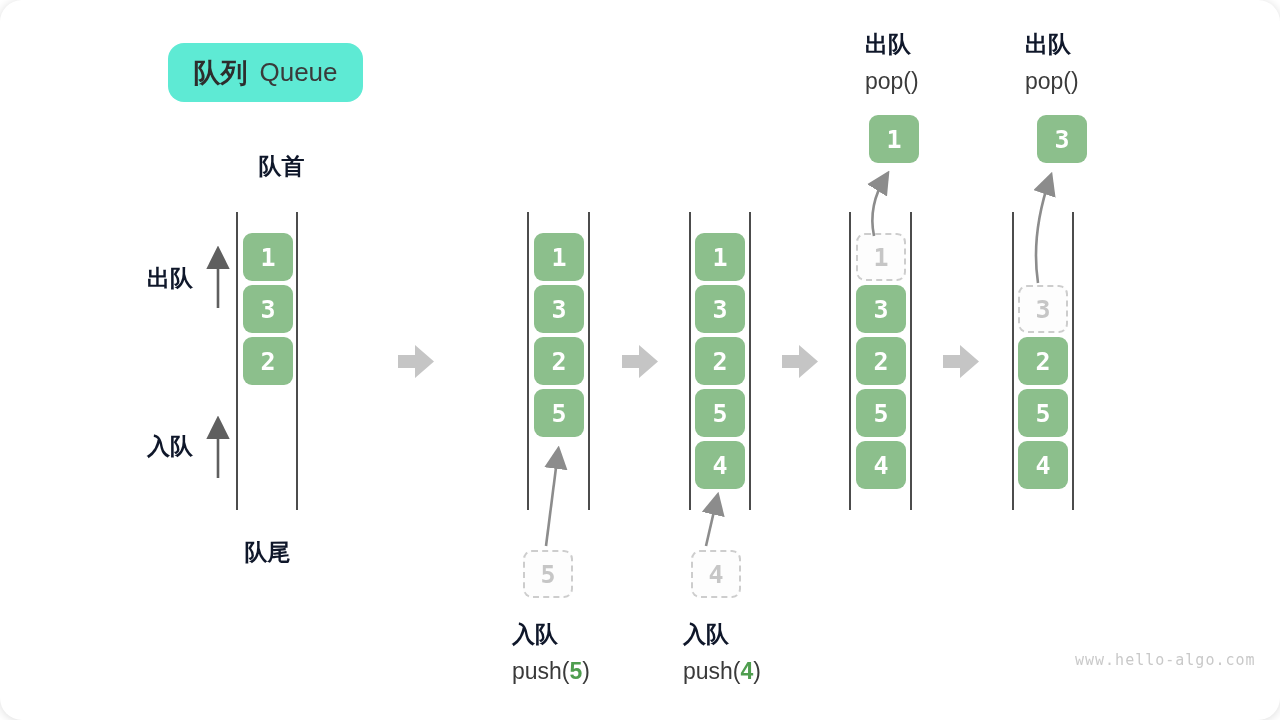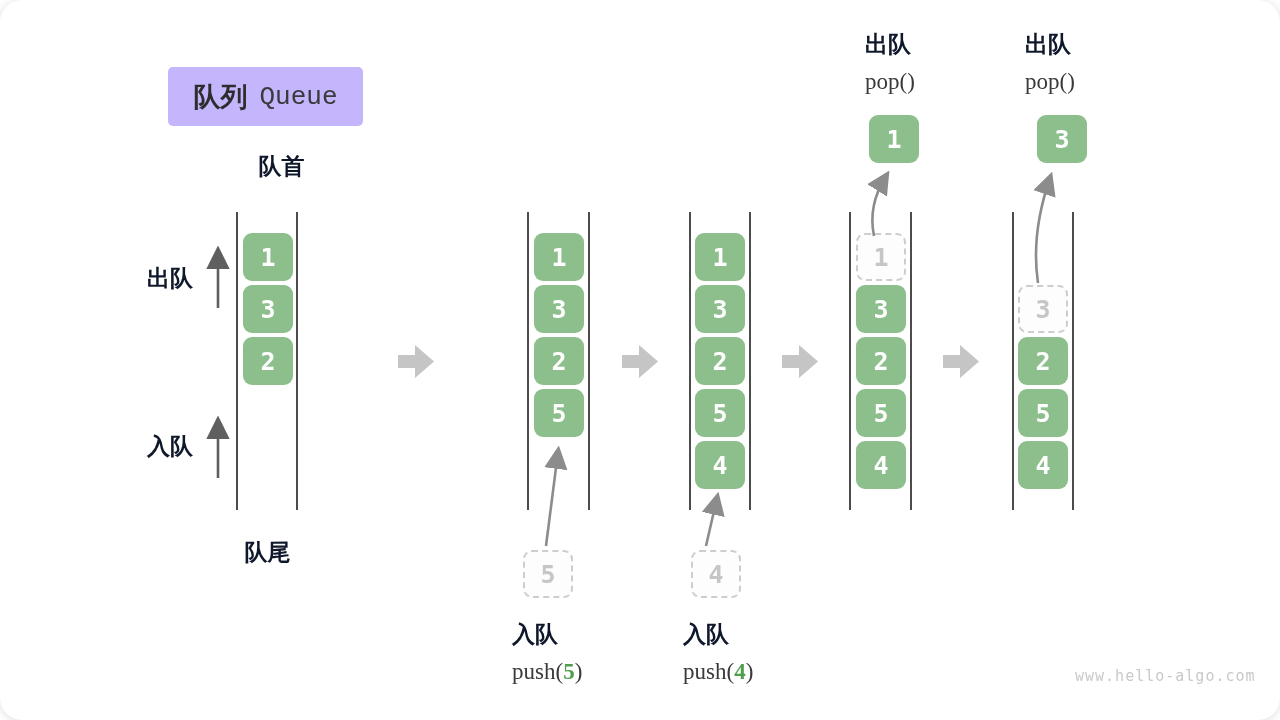--- a/index.html
+++ b/index.html
@@ -4,47 +4,47 @@
 <style>
   html,body{margin:0;padding:0;background:#ffffff;}
   .canvas{
     position:relative;width:1280px;height:720px;background:#ffffff;
     border-radius:22px;box-shadow:0 1px 10px rgba(0,0,0,.14);
     overflow:hidden;font-family:"Liberation Sans",sans-serif;
   }
   .abs{position:absolute;}
   
   .title-badge{
-    left:168px;top:43px;width:195px;height:59px;background:#c4b5fd;
-    border-radius:5px;display:flex;align-items:center;justify-content:center;gap:12px;margin-top:24px;
+    left:168px;top:43px;width:195px;height:59px;background:#5eead4;
+    border-radius:16px;display:flex;align-items:center;justify-content:center;gap:12px;
   }
   .title-zh{font-weight:700;font-size:27px;color:#2d2d2d;}
-  .title-en{font-family:Liberation Mono, monospace;font-size:26px;color:#3a3a3a;}
+  .title-en{font-family:Liberation Sans, sans-serif;font-size:26px;color:#3a3a3a;}
   
   .zh-label{font-weight:700;font-size:23px;color:#0f172a;white-space:nowrap;}
   .center61{width:61px;text-align:center;}
   
   .vline{width:2px;height:298px;top:212px;background:#4c4c4c;}
   
   .cell{
     width:50px;height:48px;border-radius:9px;background:#8cbf8c;color:#fff;
     font-family:"DejaVu Sans Mono",monospace;font-size:25px;font-weight:600;
     display:flex;align-items:center;justify-content:center;box-sizing:border-box;
   }
   .ghost{
     background:#fdfdfd;border:2.5px dashed #cdcdcd;color:#c6c6c6;
   }
   
   .op{line-height:37px;white-space:nowrap;}
-  .op .code{font-family:Liberation Serif, serif;font-size:23px;color:#3a3a3a;font-weight:500;}
+  .op .code{font-family:Liberation Sans, sans-serif;font-size:23px;color:#3a3a3a;font-weight:500;}
   .op .arg{color:#4f9e4f;font-weight:700;}
   .barrow{position:absolute;top:345px;}
   .overlay{position:absolute;left:0;top:0;pointer-events:none;}
   .watermark{
-    left:1075px;top:667px;font-family:"DejaVu Sans Mono",monospace;
+    left:1075px;top:651px;font-family:"DejaVu Sans Mono",monospace;
     font-size:15px;color:#c9c9c9;letter-spacing:1px;
   }
 </style>
 </head>
 <body>
 
 <div class="canvas">
 
   <div class="abs title-badge">
     <span class="title-zh">队列</span>

